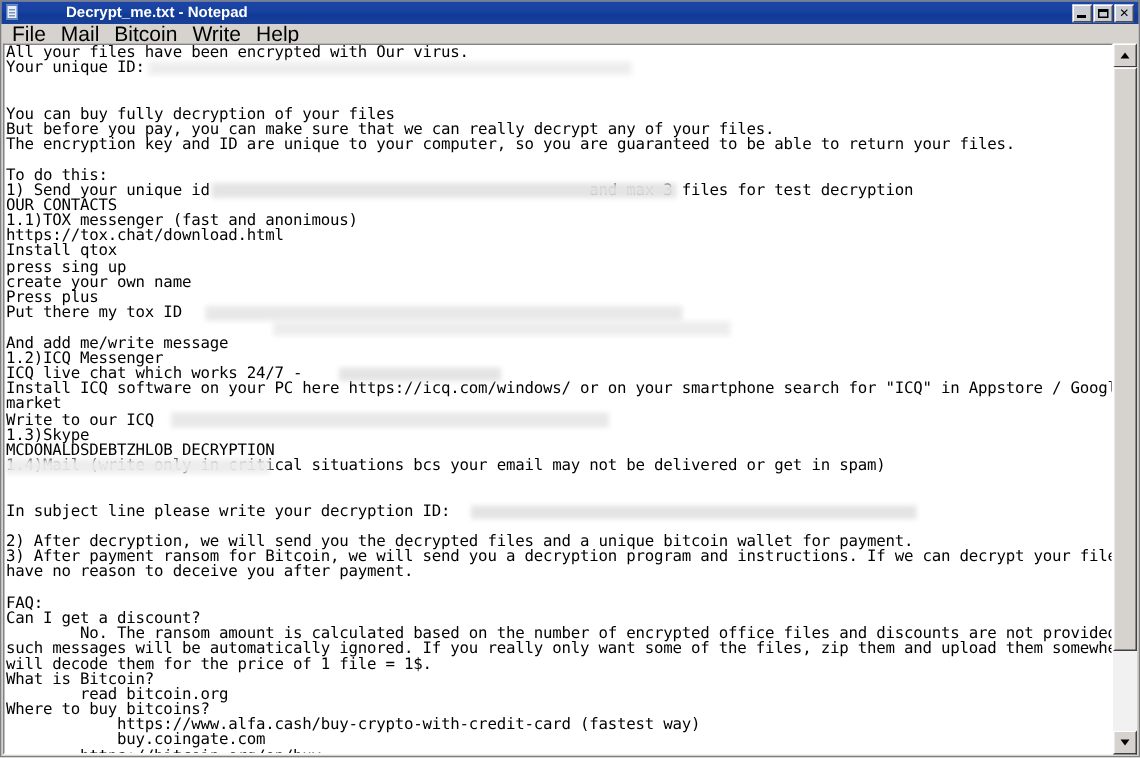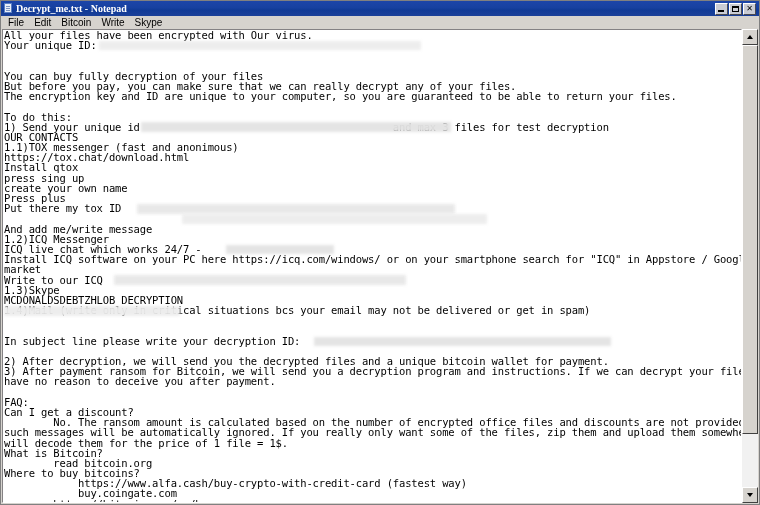--- a/index.html
+++ b/index.html
@@ -57,24 +57,25 @@
     position: absolute;
     left: 1px; top: 2px;
     width: 4px; height: 1px;
     background: #7b93c0;
     box-shadow: 0 2px 0 #7b93c0, 0 4px 0 #7b93c0;
   }
   .title-text {
     color: #ffffff;
     font-size: 10px;
     font-weight: bold;
-    font-family: Liberation Serif, serif;
+    font-family: Liberation Sans, sans-serif;
     letter-spacing: 0px;
     white-space: nowrap;
     line-height: 15px;
+    margin-left: 28px;
   }
   .title-spacer { flex: 1 1 auto; }
   .title-buttons {
     display: flex;
     align-items: center;
     gap: 1px;
     padding-right: 2px;
   }
   .tbtn {
     width: 13px;
@@ -115,21 +116,21 @@
     height: 13px;
     min-height: 13px;
     background: #d6d3ce;
     display: flex;
     align-items: center;
     padding-left: 2px;
     box-sizing: border-box;
     user-select: none;
   }
   .menu-item {
-    font-size: 10px;
+    font-size: 14px;
     color: #000000;
     padding: 16px 5px;
     line-height: 13px;
     font-family: "Liberation Sans", sans-serif;
     cursor: default;
     white-space: nowrap;
   }
 
   
   .client {
@@ -252,24 +253,24 @@
           <span class="box"></span>
         </div>
       <div class="tbtn close">
         <span class="glyph">✕</span>
       </div>
     </div>
   </div>
 
   <div class="menubar">
     <div class="menu-item">File</div>
-    <div class="menu-item">Edit</div>
+    <div class="menu-item">Mail</div>
     <div class="menu-item">Bitcoin</div>
     <div class="menu-item">Write</div>
-    <div class="menu-item">Skype</div>
+    <div class="menu-item">Help</div>
   </div>
 
   <div class="client">
     <div class="textarea-wrap">
       <div class="textarea-inner">
         <div class="doc" id="doc"><div class="ln">All your files have been encrypted with Our virus.</div><div class="ln">Your unique ID:</div><div class="ln"></div><div class="ln"></div><div class="ln">You can buy fully decryption of your files</div><div class="ln">But before you pay, you can make sure that we can really decrypt any of your files.</div><div class="ln">The encryption key and ID are unique to your computer, so you are guaranteed to be able to return your files.</div><div class="ln"></div><div class="ln">To do this:</div><div class="ln">1) Send your unique id                                         and max 3 files for test decryption</div><div class="ln">OUR CONTACTS</div><div class="ln">1.1)TOX messenger (fast and anonimous)</div><div class="ln">https://tox.chat/download.html</div><div class="ln">Install qtox</div><div class="ln">press sing up</div><div class="ln">create your own name</div><div class="ln">Press plus</div><div class="ln">Put there my tox ID</div><div class="ln"></div><div class="ln">And add me/write message</div><div class="ln">1.2)ICQ Messenger</div><div class="ln">ICQ live chat which works 24/7 -</div><div class="ln">Install ICQ software on your PC here https://icq.com/windows/ or on your smartphone search for "ICQ" in Appstore / Google</div><div class="ln">market</div><div class="ln">Write to our ICQ</div><div class="ln">1.3)Skype</div><div class="ln">MCDONALDSDEBTZHLOB DECRYPTION</div><div class="ln">1.4)Mail (write only in critical situations bcs your email may not be delivered or get in spam)</div><div class="ln"></div><div class="ln"></div><div class="ln">In subject line please write your decryption ID:</div><div class="ln"></div><div class="ln">2) After decryption, we will send you the decrypted files and a unique bitcoin wallet for payment.</div><div class="ln">3) After payment ransom for Bitcoin, we will send you a decryption program and instructions. If we can decrypt your files, we</div><div class="ln">have no reason to deceive you after payment.</div><div class="ln"></div><div class="ln">FAQ:</div><div class="ln">Can I get a discount?</div><div class="ln">        No. The ransom amount is calculated based on the number of encrypted office files and discounts are not provided. All</div><div class="ln">such messages will be automatically ignored. If you really only want some of the files, zip them and upload them somewhere. We</div><div class="ln">will decode them for the price of 1 file = 1$.</div><div class="ln">What is Bitcoin?</div><div class="ln">        read bitcoin.org</div><div class="ln">Where to buy bitcoins?</div><div class="ln">            https://www.alfa.cash/buy-crypto-with-credit-card (fastest way)</div><div class="ln">            buy.coingate.com</div><div class="ln">        https://bitcoin.org/en/buy</div><div class="redact r-lite" style="left: 95px; top: 10.7px; width: 322px; height: 9.8px;"></div><div class="redact r-soft" style="left: 137px; top: 92.3px; width: 310px; height: 9.8px;"></div><div class="redact" style="left: 133px; top: 173.9px; width: 318px; height: 9.8px;"></div><div class="redact r-lite" style="left: 178px; top: 184.1px; width: 305px; height: 9.8px;"></div><div class="redact r-soft" style="left: 222px; top: 214.7px; width: 108px; height: 9.8px;"></div><div class="redact" style="left: 110px; top: 245.3px; width: 292px; height: 9.8px;"></div><div class="redact r-lite" style="left: 0px; top: 275.9px; width: 176px; height: 9.8px;"></div><div class="redact r-soft" style="left: 310px; top: 306.5px; width: 297px; height: 9.8px;"></div></div>
       </div>
     </div>
 
     <div class="vscroll">

